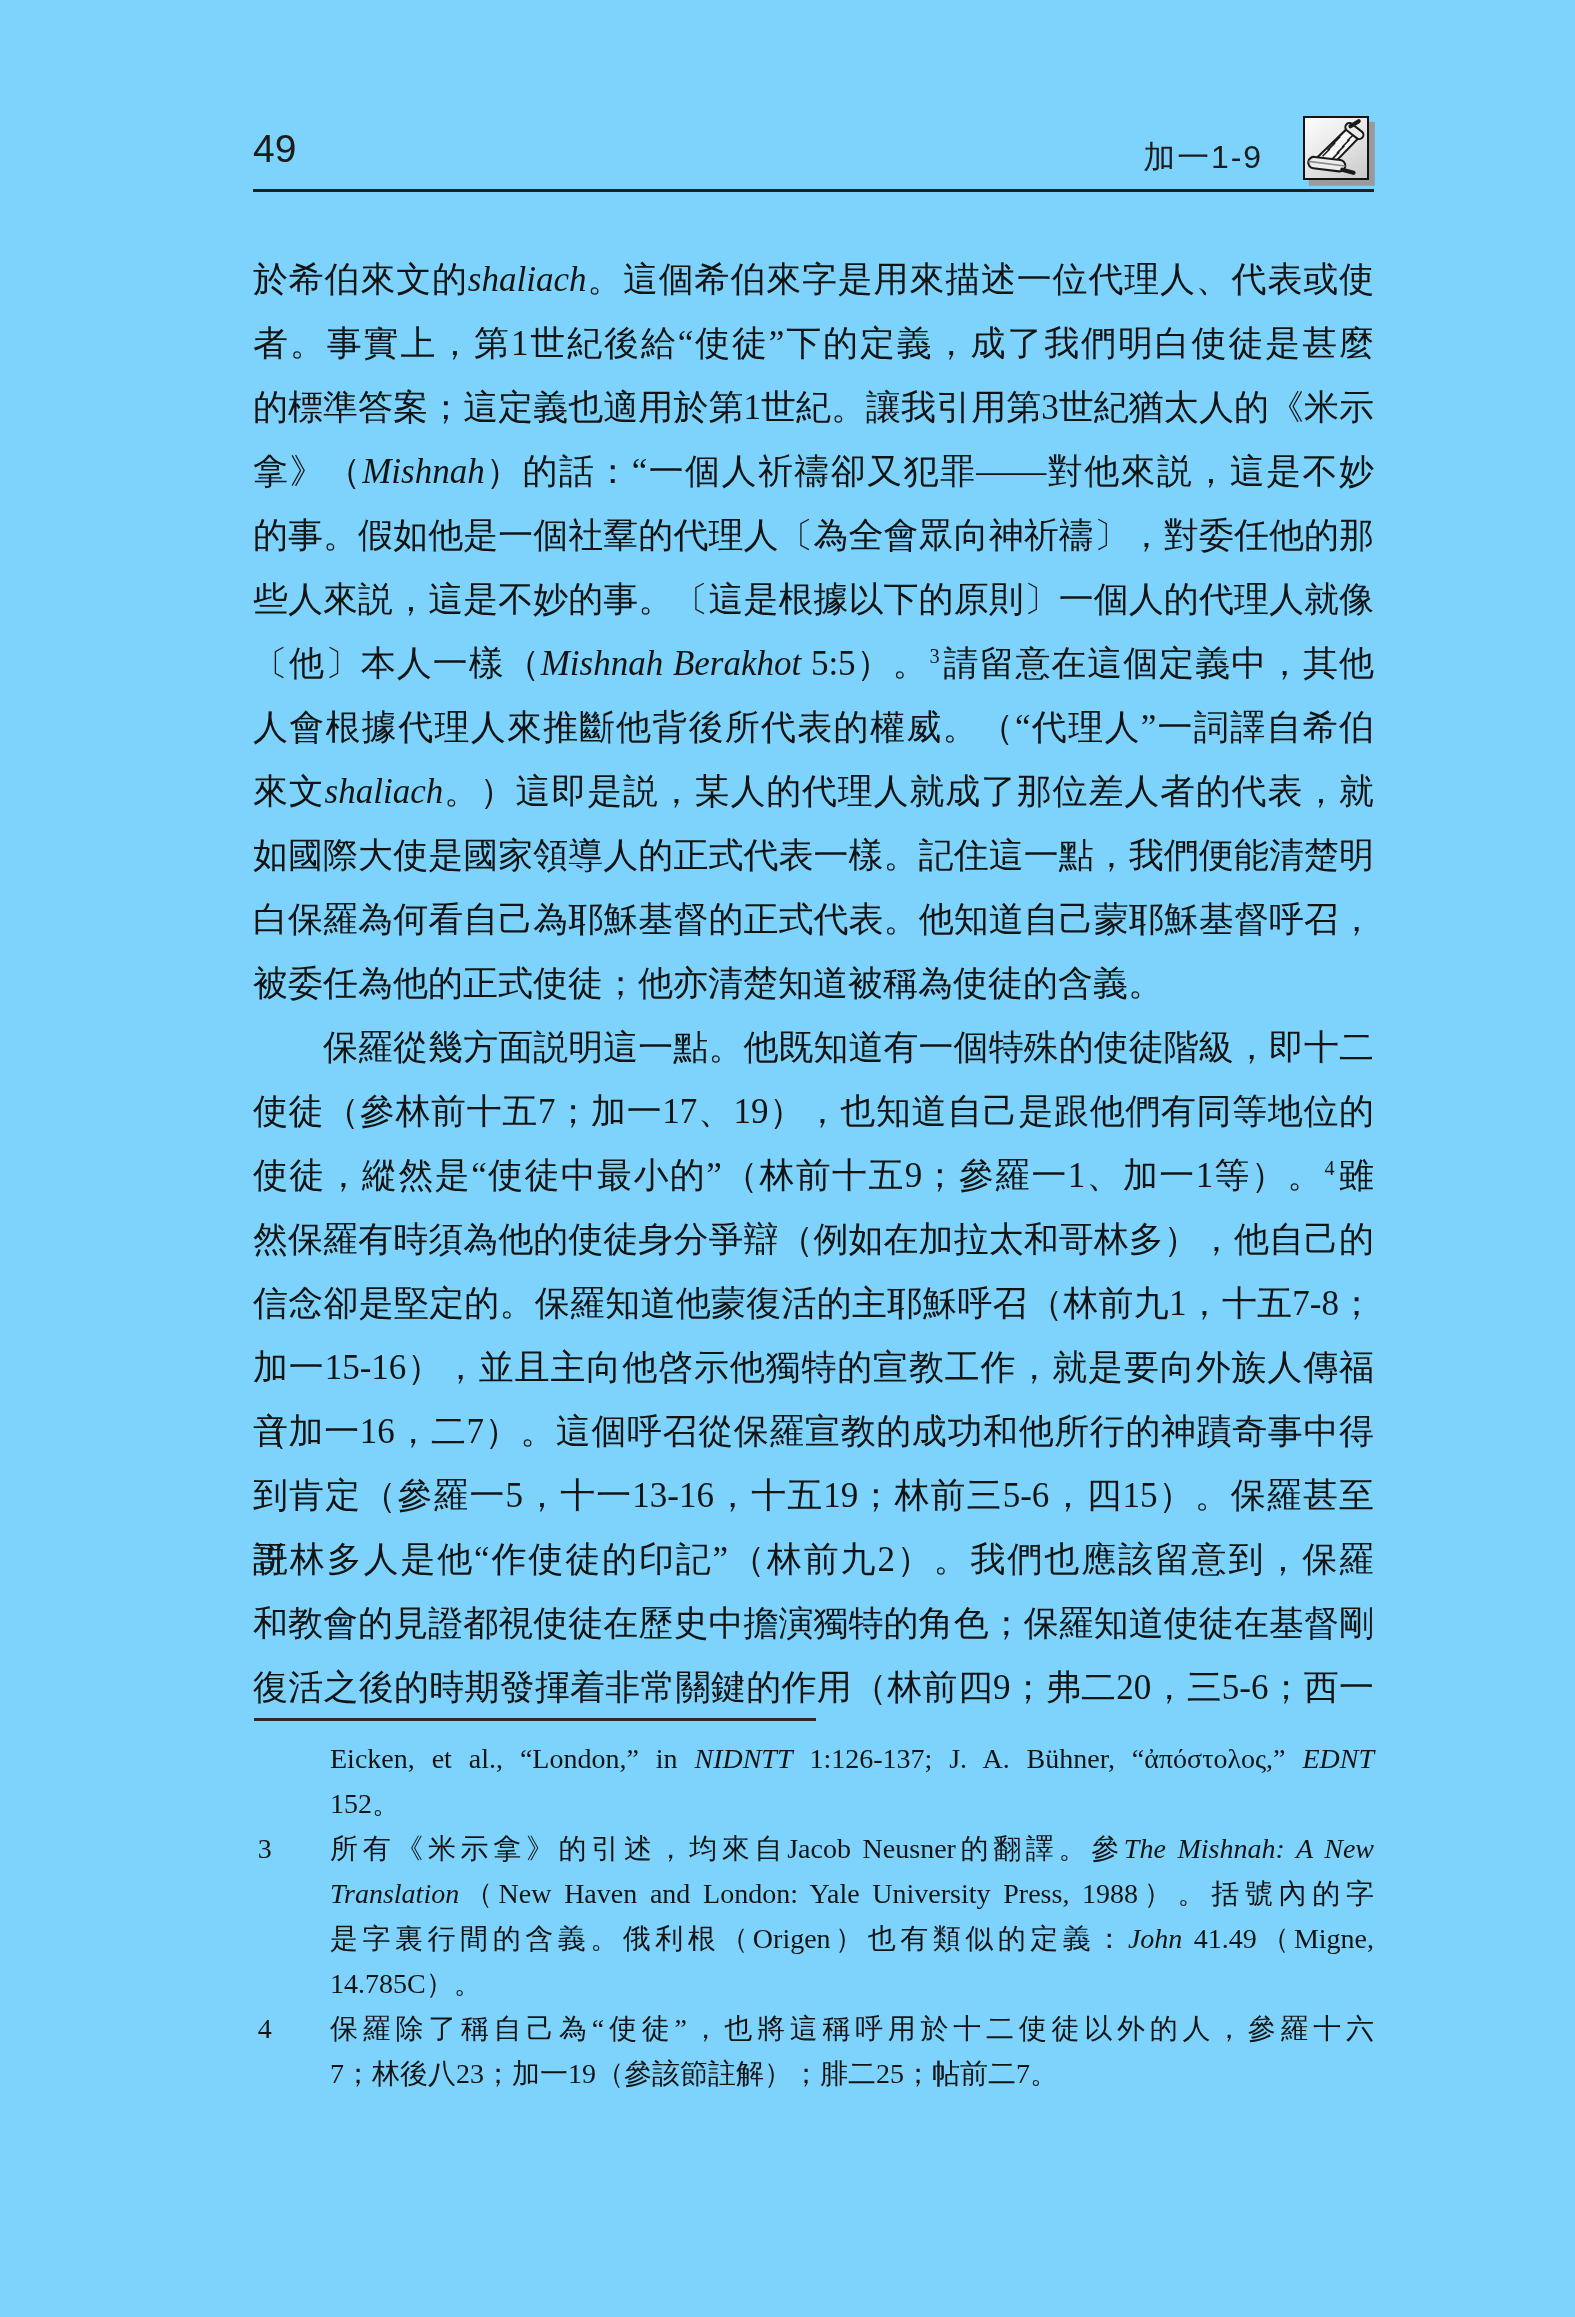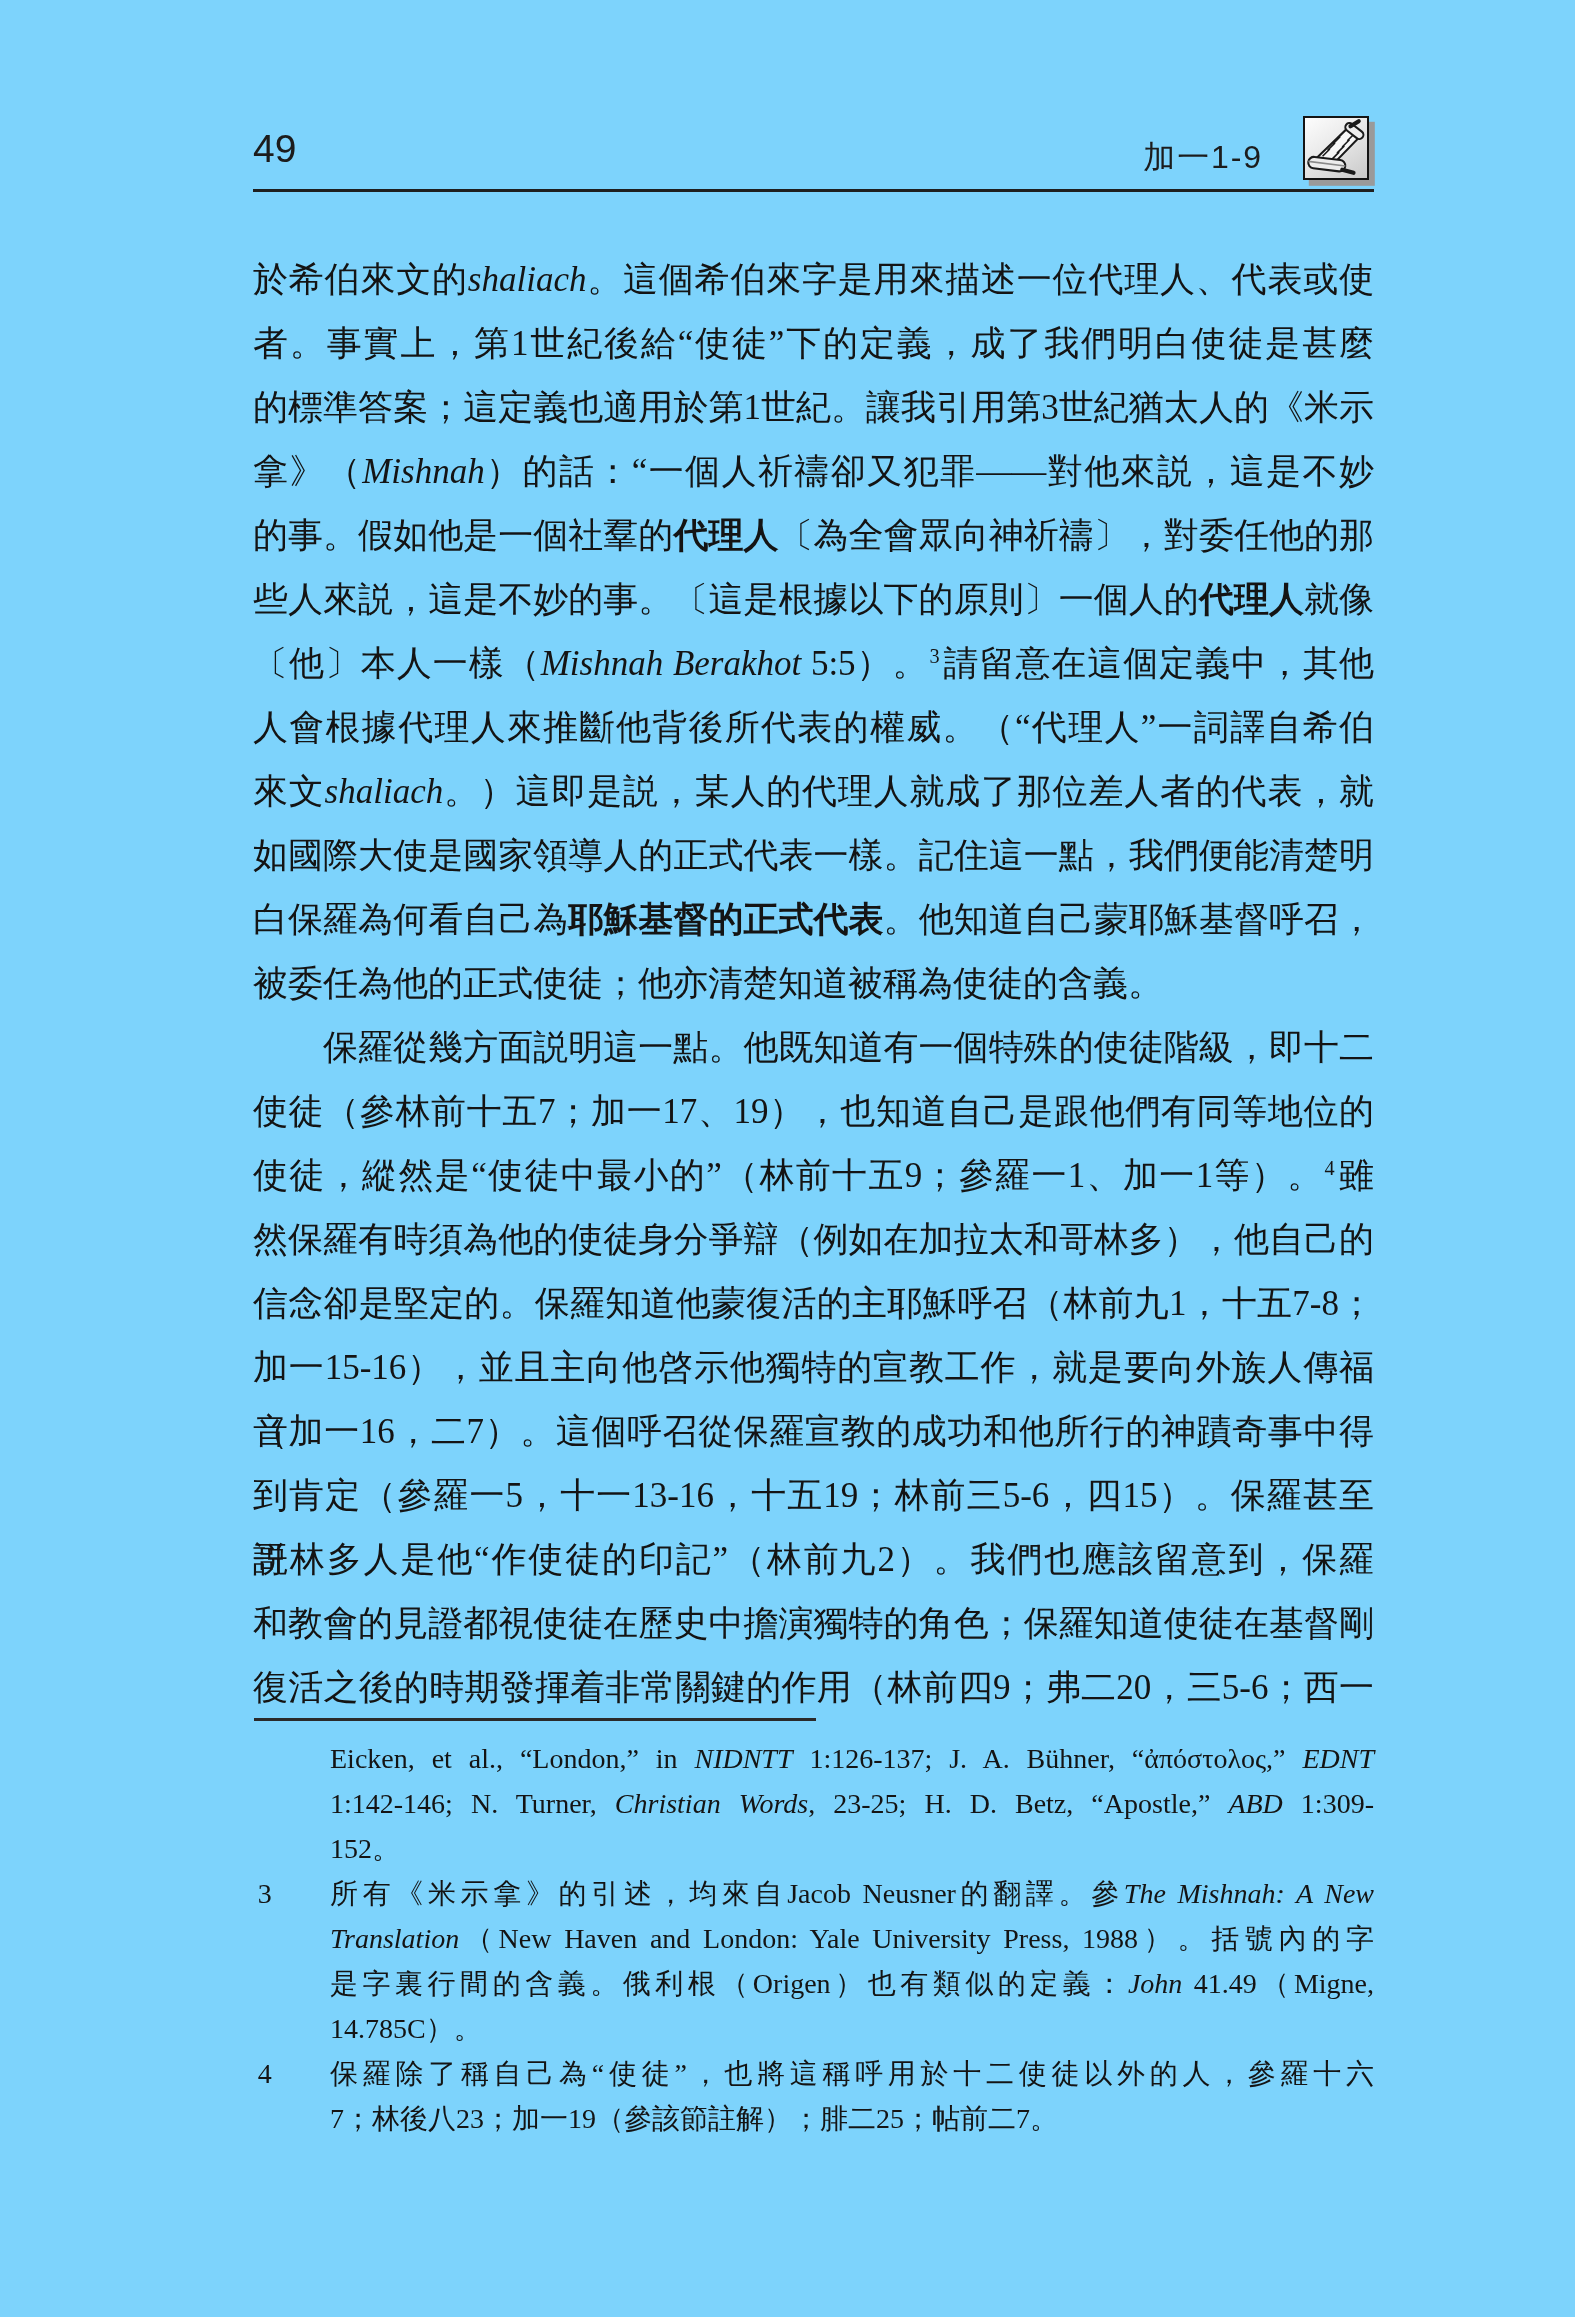--- a/index.html
+++ b/index.html
@@ -43,21 +43,21 @@
   .tline{
     height:64px;line-height:64px;
     text-align:justify;
     text-align-last:justify;
     -moz-text-align-last:justify;
     text-justify:inter-character;
   }
   .tline.tend{text-align-last:left;-moz-text-align-last:left;}
   .tline.tindent{text-indent:2em;}
   .seg-i{font-style:italic;font-family:Liberation Serif, serif;}
-  .seg-b{font-weight:bold;}
+  .seg-b{font-weight:normal;}
   .seg-sup{font-size:58%;position:relative;top:-0.6em;padding:0 2.9px 0 1px;}
   
   .fn-sep{
     position:absolute;left:254px;top:1718px;
     width:562px;height:2.9px;background:#2a2a2a;
   }
   .footnotes{
     position:absolute;left:253px;top:1736px;width:1121px;
     font-size:28px;color:#141414;
   }
@@ -137,21 +137,20 @@
       <div class="tline"><span class="seg">到肯定（參羅一5，十一13-16，十五19；林前三5-6，四15）。保羅甚至説</span></div>
       <div class="tline"><span class="seg">哥林多人是他“作使徒的印記”（林前九2）。我們也應該留意到，保羅</span></div>
       <div class="tline"><span class="seg">和教會的見證都視使徒在歷史中擔演獨特的角色；保羅知道使徒在基督剛</span></div>
       <div class="tline"><span class="seg">復活之後的時期發揮着非常關鍵的作用（林前四9；弗二20，三5-6；西一</span></div>
     </div>
 
   <div class="fn-sep"></div>
 
   <div class="footnotes">
       <div class="fn-line"><span class="seg">Eicken, et al., “London,” in </span><span class="seg seg-i">NIDNTT</span><span class="seg"> 1:126-137; J. A. Bühner, “ἀπόστολος,” </span><span class="seg seg-i">EDNT</span></div>
-      <div class="fn-line"><span class="seg">1:142-146; N. Turner, </span><span class="seg seg-i">Christian Words</span><span class="seg">, 23-25; H. D. Betz, “Apostle,” </span><span class="seg seg-i">ABD</span><span class="seg"> 1:309-</span></div>
       <div class="fn-line tend"><span class="seg">152。</span></div>
       <div class="fn-line"><span class="seg">所有《米示拿》的引述，均來自Jacob Neusner的翻譯。參</span><span class="seg seg-i">The Mishnah: A New</span><span class="fn-marker">3</span></div>
       <div class="fn-line"><span class="seg seg-i">Translation</span><span class="seg">（New Haven and London: Yale University Press, 1988）。括號內的字</span></div>
       <div class="fn-line"><span class="seg">是字裏行間的含義。俄利根（Origen）也有類似的定義：</span><span class="seg seg-i">John</span><span class="seg"> 41.49（Migne,</span></div>
       <div class="fn-line tend"><span class="seg">14.785C）。</span></div>
       <div class="fn-line"><span class="seg">保羅除了稱自己為“使徒”，也將這稱呼用於十二使徒以外的人，參羅十六</span><span class="fn-marker">4</span></div>
       <div class="fn-line tend"><span class="seg">7；林後八23；加一19（參該節註解）；腓二25；帖前二7。</span></div>
     </div>
 
 </div>

